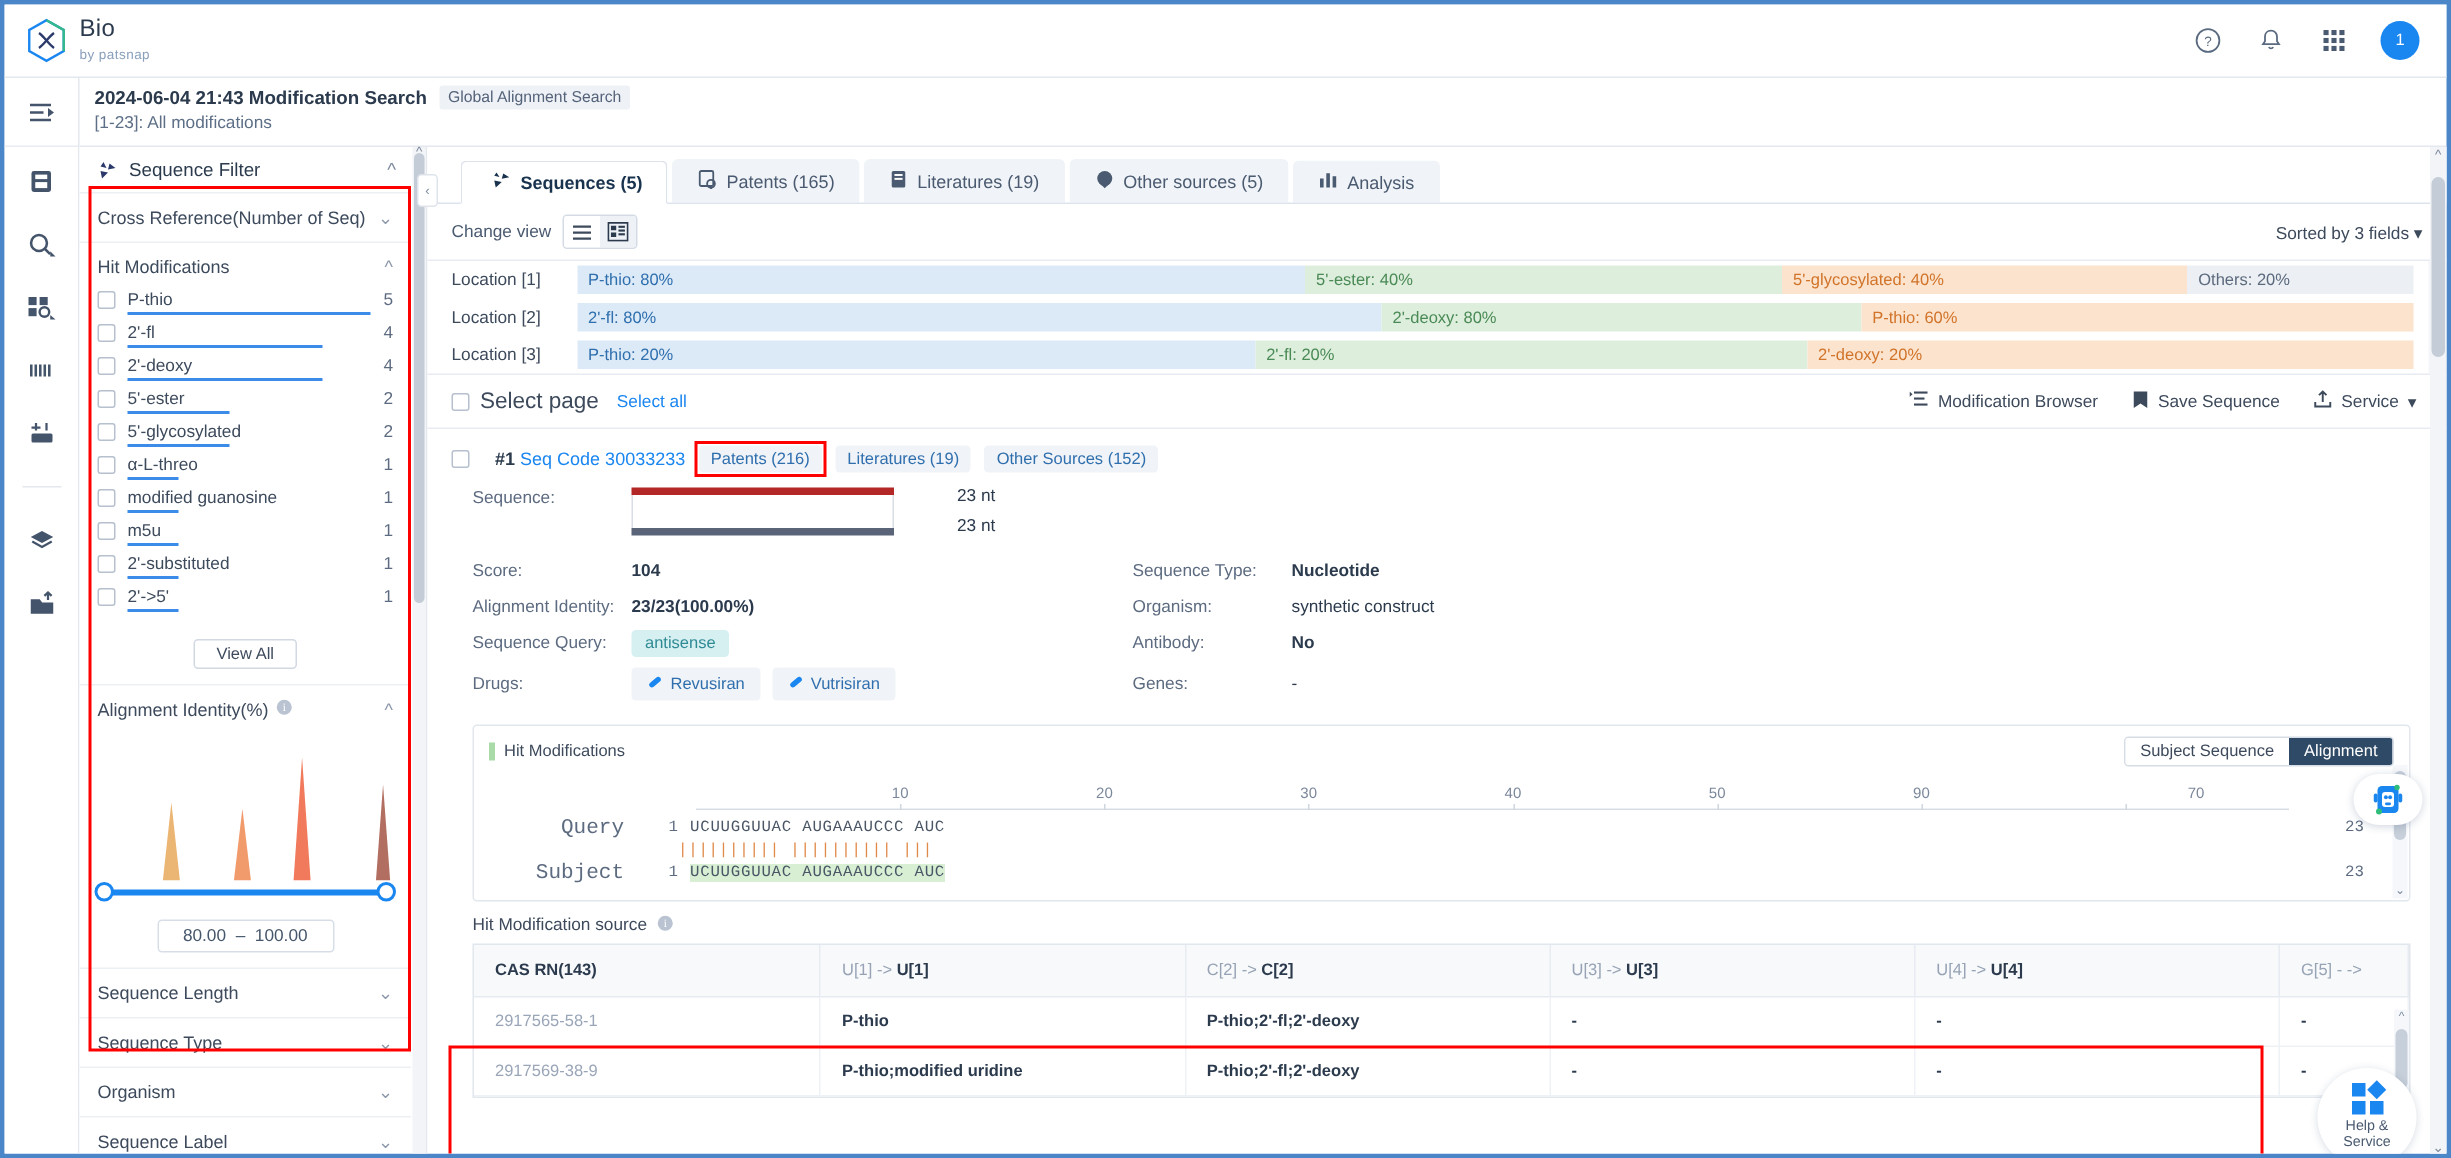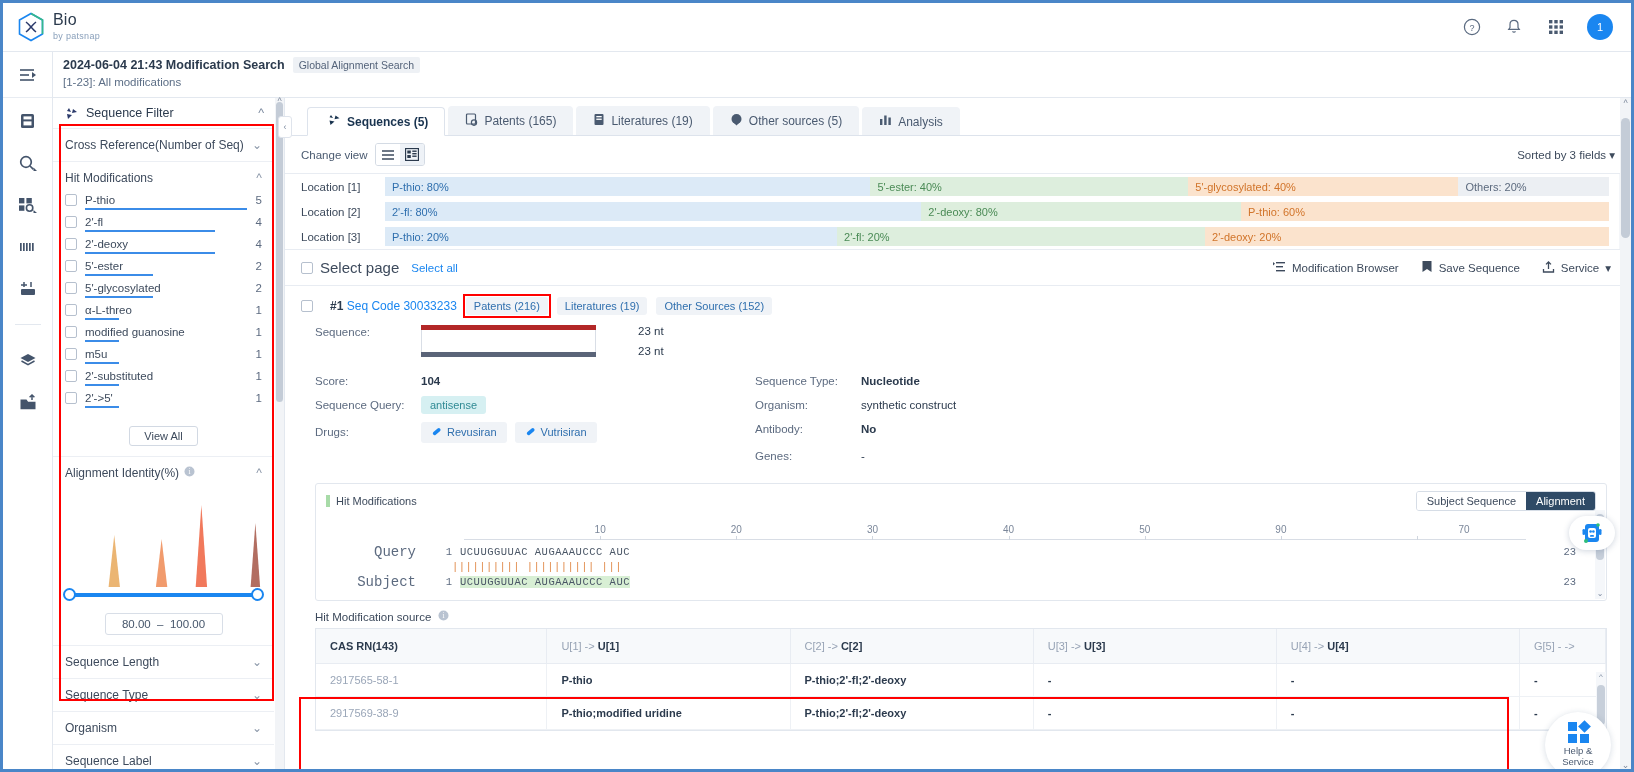--- a/index.html
+++ b/index.html
@@ -679,20 +679,24 @@
                 </span>
               </div>
 
               <div class="kvgrid">
                 <div class="kvcol left">
                   <div class="kvrow">
                     <span class="kvkey">Score:</span>
                     <span class="kvval">104</span>
                   </div>
                   <div class="kvrow">
+                    <span class="kvkey">Alignment Identity:</span>
+                    <span class="kvval">23/23(100.00%)</span>
+                  </div>
+                  <div class="kvrow">
                     <span class="kvkey">Sequence Query:</span>
                     <span class="tag-cyan">antisense</span>
                   </div>
                   <div class="kvrow" style="height:30px">
                     <span class="kvkey">Drugs:</span>
                     <span id="drug-chips"><span class="drugchip">
                           <span><svg width="11" height="11" viewBox="0 0 11 11">
                               <rect x="1" y="4" width="9" height="3.6" rx="1.8" transform="rotate(-40 5.5 5.5)" fill="#1a86f0"></rect>
                             </svg></span>
                           <span>Revusiran</span>

